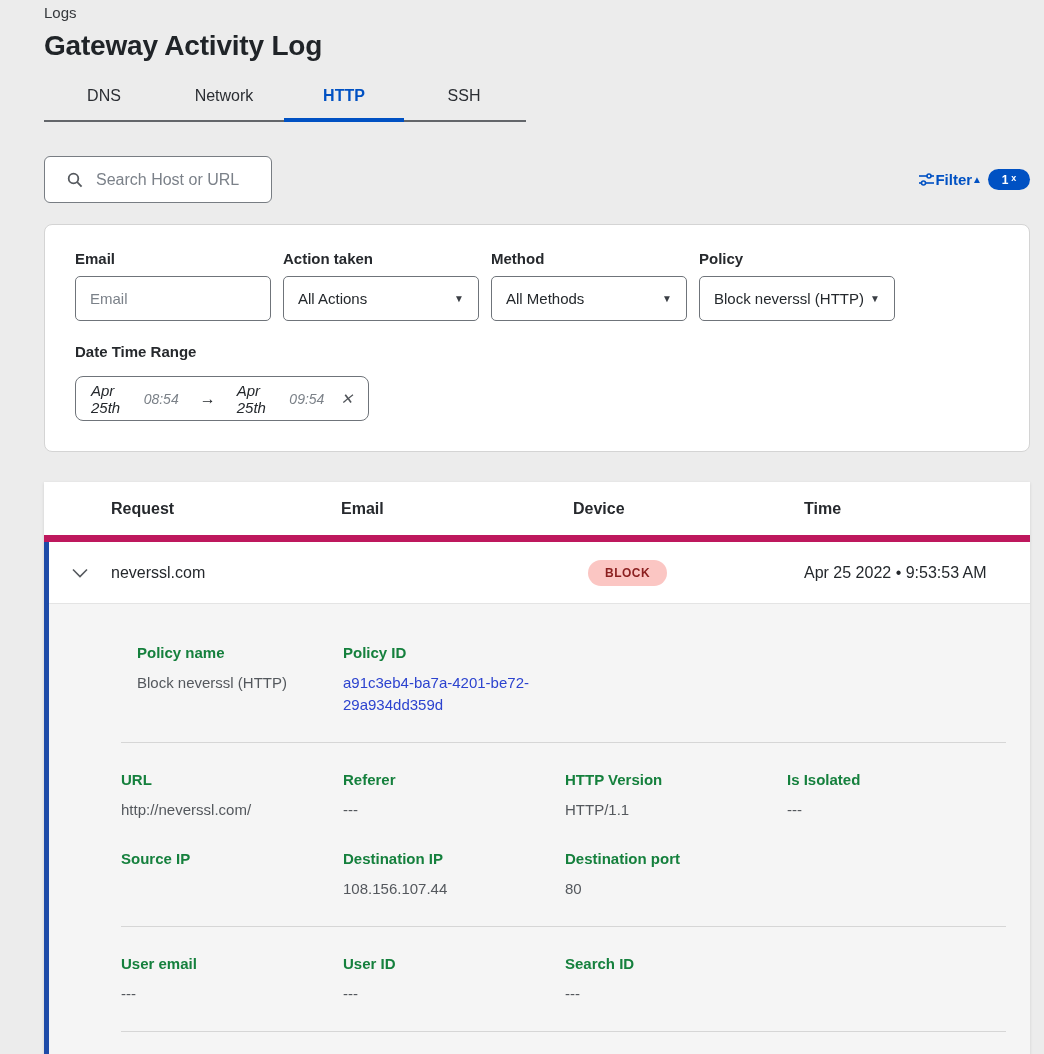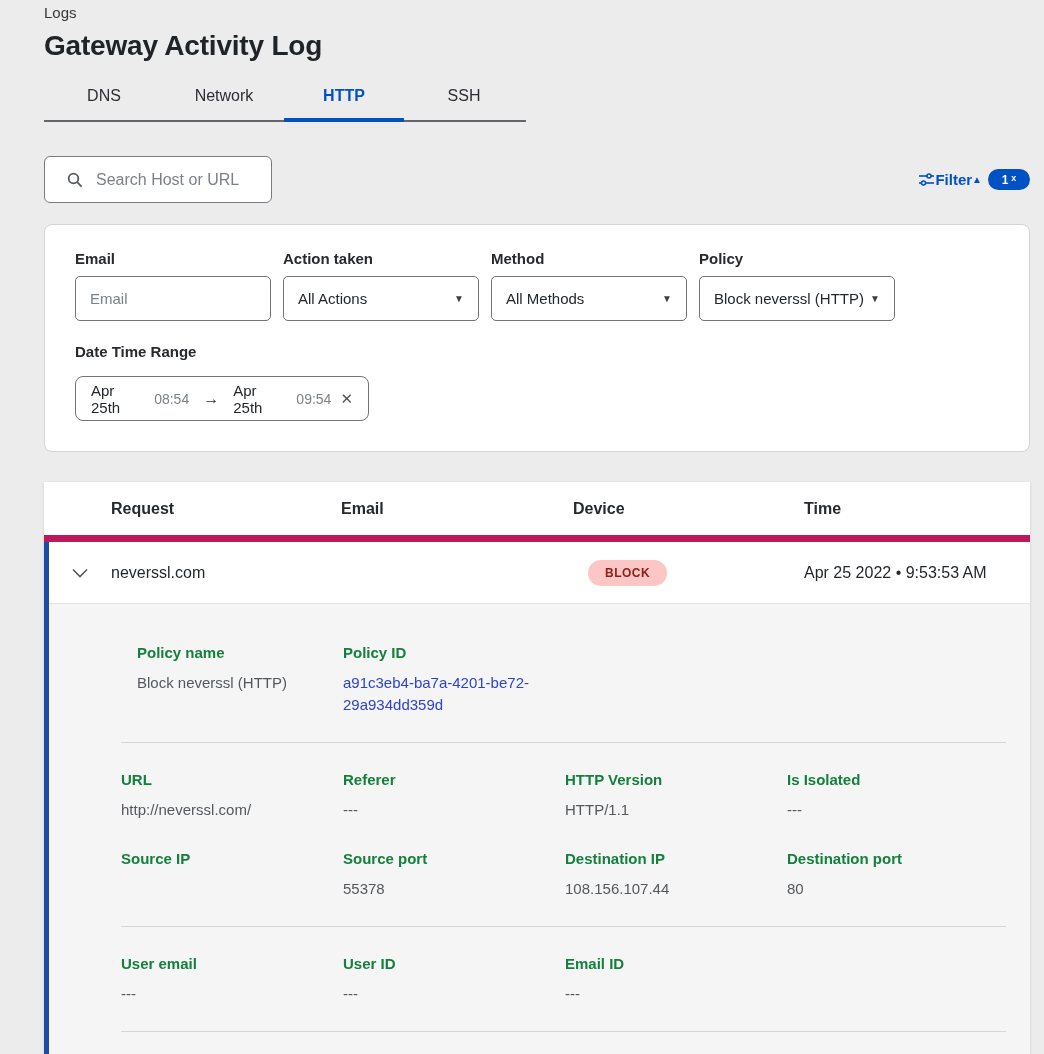--- a/index.html
+++ b/index.html
@@ -44,21 +44,21 @@
   .text-input, .select {
     width:100%; height:45px; border:1px solid #6f747a; border-radius:5px; background:#fff;
     font-size:15px; color:#24282c; font-family:inherit;
   }
   .text-input { padding:0 14px; outline:none; }
   .text-input::placeholder { color:#7b8189; }
   .select { display:flex; align-items:center; justify-content:space-between; padding:0 14px; cursor:pointer; }
   .select-caret { font-size:10px; color:#3a3e44; }
   .dr-label { margin-top:22px; }
   .daterange { margin-top:16px; width:294px; height:45px; border:1px solid #6f747a; border-radius:8px;
-               display:flex; align-items:center; padding:0 15px; gap:9px; font-size:15px; background:#fff; cursor:pointer; }
+               display:flex; align-items:center; padding:0 15px; gap:16px; font-size:15px; background:#fff; cursor:pointer;font-style:italic; }
   .dr-date { color:#24282c; }
   .dr-time { color:#7b8188; font-size:14px; }
   .dr-arrow { color:#24282c; margin:0 5px; font-size:16px; }
   .dr-close { margin-left:auto; color:#505459; font-size:15px; cursor:pointer; }
 
   
   .table-card { margin-top:30px; background:#fff; box-shadow:0 1px 3px rgba(0,0,0,0.12); }
   .t-header { display:grid; grid-template-columns:67px 230px 232px 231px 1fr; align-items:center;
               height:60px; border-bottom:7px solid #be185d; font-weight:700; font-size:16px; color:#26292d; background:#fff; }
   .expanded-wrap { border-left:5px solid #1e4ba8; }
@@ -215,24 +215,20 @@
             <div class="d-value">HTTP/1.1</div>
           </div>
           <div>
             <div class="d-label">Is Isolated</div>
             <div class="d-value">---</div>
           </div>
           <div>
             <div class="d-label">Source IP</div>
           </div>
           <div>
-            <div class="d-label">Source port</div>
-            <div class="d-value">55378</div>
-          </div>
-          <div>
             <div class="d-label">Destination IP</div>
             <div class="d-value">108.156.107.44</div>
           </div>
           <div>
             <div class="d-label">Destination port</div>
             <div class="d-value">80</div>
           </div>
         </div>
 
         <div class="divider"></div>
@@ -240,21 +236,21 @@
         <div class="grid4">
           <div>
             <div class="d-label">User email</div>
             <div class="d-value">---</div>
           </div>
           <div>
             <div class="d-label">User ID</div>
             <div class="d-value">---</div>
           </div>
           <div>
-            <div class="d-label">Email ID</div>
+            <div class="d-label">Search ID</div>
             <div class="d-value">---</div>
           </div>
           <div></div>
         </div>
 
         <div class="divider"></div>
 
         <div class="radar-row">
           <a class="radar-link">View domain details in Radar →</a>
         </div>

